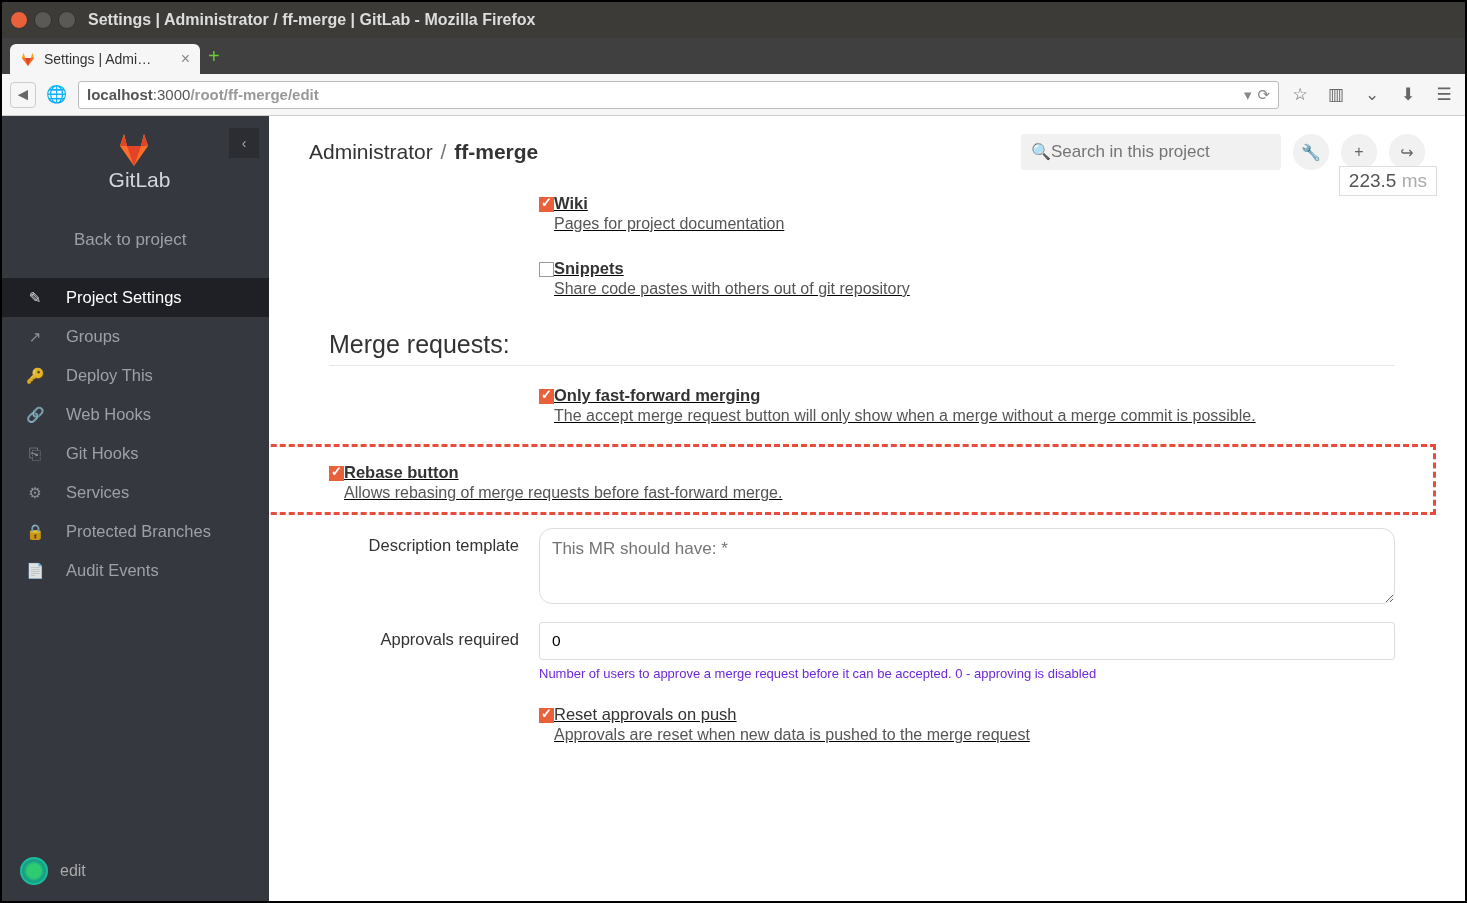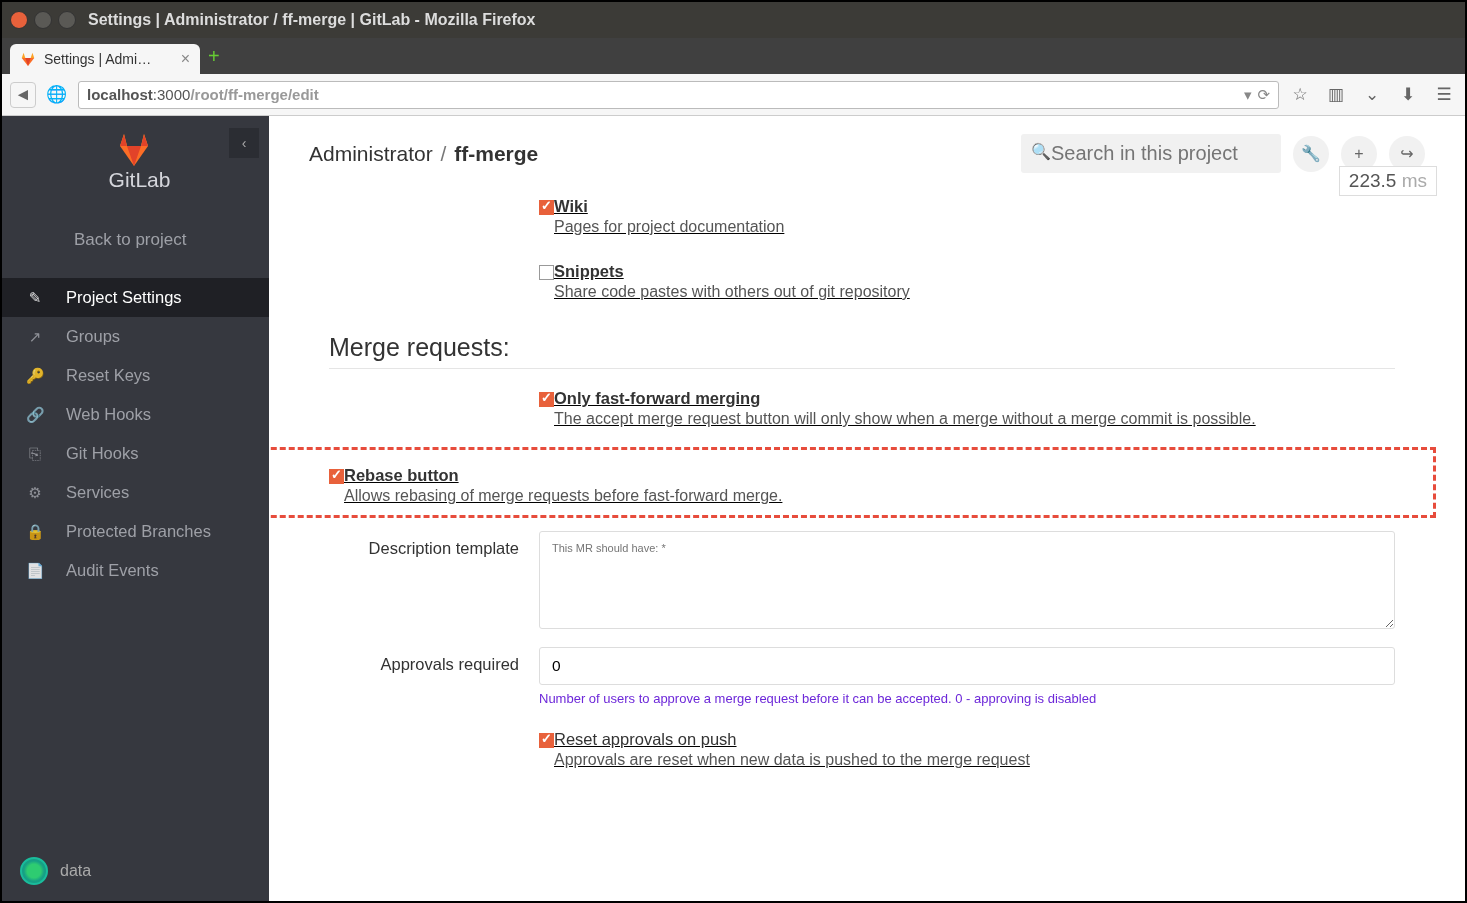--- a/index.html
+++ b/index.html
@@ -33,38 +33,38 @@
 .sb-item.active{background:#1f2025;color:#fff;}
 .sb-icon{width:18px;text-align:center;font-size:15px;opacity:0.85;}
 .sb-user{position:absolute;bottom:18px;left:18px;display:flex;align-items:center;gap:12px;color:#aaa;}
 .sb-avatar{width:28px;height:28px;border-radius:50%;background:radial-gradient(circle,#2ecc71 40%,#16a085 60%);border:2px solid #1abc9c;}
 .content{flex:1;background:#fff;overflow-y:auto;position:relative;}
 .ct-top{display:flex;align-items:center;padding:18px 40px 8px 40px;}
 .breadcrumb{font-size:21px;color:#333;}
 .breadcrumb .sep{color:#777;margin:0 2px;}
 .breadcrumb .proj{font-weight:600;color:#333;}
 .ct-actions{margin-left:auto;display:flex;gap:12px;align-items:center;}
-.search-proj{background:#f1f1f1;border:0;border-radius:3px;padding:8px 14px;font-size:20px;width:260px;color:#666;}
+.search-proj{background:#f1f1f1;border:0;border-radius:3px;padding:8px 14px;font-size:17px;width:260px;color:#666;}
 .circle-btn{width:36px;height:36px;border-radius:50%;background:#f1f1f1;display:flex;align-items:center;justify-content:center;color:#666;}
 .perf{position:absolute;top:50px;right:28px;border:1px solid #ddd;padding:3px 9px;font-size:19px;color:#555;background:#fff;}
 .perf .ms{color:#aaa;}
 .form-area{padding:10px 70px 40px 60px;}
 .check-item{display:flex;padding:6px 0 20px 210px;align-items:flex-start;text-decoration:underline;}
 .chk{appearance:none;width:15px;height:15px;border:1px solid #999;margin-top:3px;flex-shrink:0;position:relative;background:#fff;}
 .chk:checked{background:#e8613b;border-color:#e8613b;}
 .chk:checked::after{content:"✓";color:#fff;position:absolute;top:-3px;left:1px;font-size:13px;font-weight:bold;}
 .chk-title{font-weight:bold;color:#333;font-size:16.5px;}
 .chk-desc{color:#555;font-size:16px;margin-top:2px;}
 .section-head{font-size:25px;color:#333;margin:12px 0 6px 0;padding-bottom:6px;border-bottom:1px solid #e5e5e5;font-weight:400;}
 .highlighted{outline:3px dashed #e74c3c;outline-offset:-2px;padding:12px 10px 12px 210px;margin-left:-210px;margin-right:-40px;margin-bottom:10px;}
 .highlighted .check-item{padding-left:0;}
 .form-row{display:flex;gap:20px;margin-top:14px;}
 .form-label{width:190px;text-align:right;font-weight:normal;color:#333;padding-top:8px;font-size:16.5px;}
 .form-input{flex:1;}
-textarea{width:100%;border:1px solid #ddd;border-radius:3px;padding:10px 12px;font-size:11px;font-family:inherit;height:98px;resize:vertical;}
+textarea{width:100%;border:1px solid #ddd;border-radius:13px;padding:10px 12px;font-size:17px;font-family:inherit;height:76px;resize:vertical;}
 input[type=number]{width:100%;border:1px solid #ddd;border-radius:3px;padding:9px 12px;font-size:15.5px;}
 .help{color:#6d28d9;font-size:13px;margin-top:6px;}
 svg.gl{width:36px;height:36px;}
 </style>
 </head>
 <body>
 
 <div class="titlebar">
   <div class="tb-btns">
     <div class="tb-btn tb-close"></div>
@@ -127,21 +127,21 @@
       <li class="sb-item active">
           <span class="sb-icon">✎</span>
           <span>Project Settings</span>
         </li>
       <li class="sb-item">
           <span class="sb-icon">↗</span>
           <span>Groups</span>
         </li>
       <li class="sb-item">
           <span class="sb-icon">🔑</span>
-          <span>Reset Keys</span>
+          <span>Deploy This</span>
         </li>
       <li class="sb-item">
           <span class="sb-icon">🔗</span>
           <span>Web Hooks</span>
         </li>
       <li class="sb-item">
           <span class="sb-icon">⎘</span>
           <span>Git Hooks</span>
         </li>
       <li class="sb-item">
@@ -152,21 +152,21 @@
           <span class="sb-icon">🔒</span>
           <span>Protected Branches</span>
         </li>
       <li class="sb-item">
           <span class="sb-icon">📄</span>
           <span>Audit Events</span>
         </li>
     </ul>
     <div class="sb-user">
       <div class="sb-avatar"></div>
-      <span>data</span>
+      <span>edit</span>
     </div>
   </div>
 
   <div class="content">
     <div class="ct-top">
       <div class="breadcrumb">
         <span>Administrator</span>
         <span class="sep">/</span>
         <span class="proj">ff-merge</span>
       </div>

